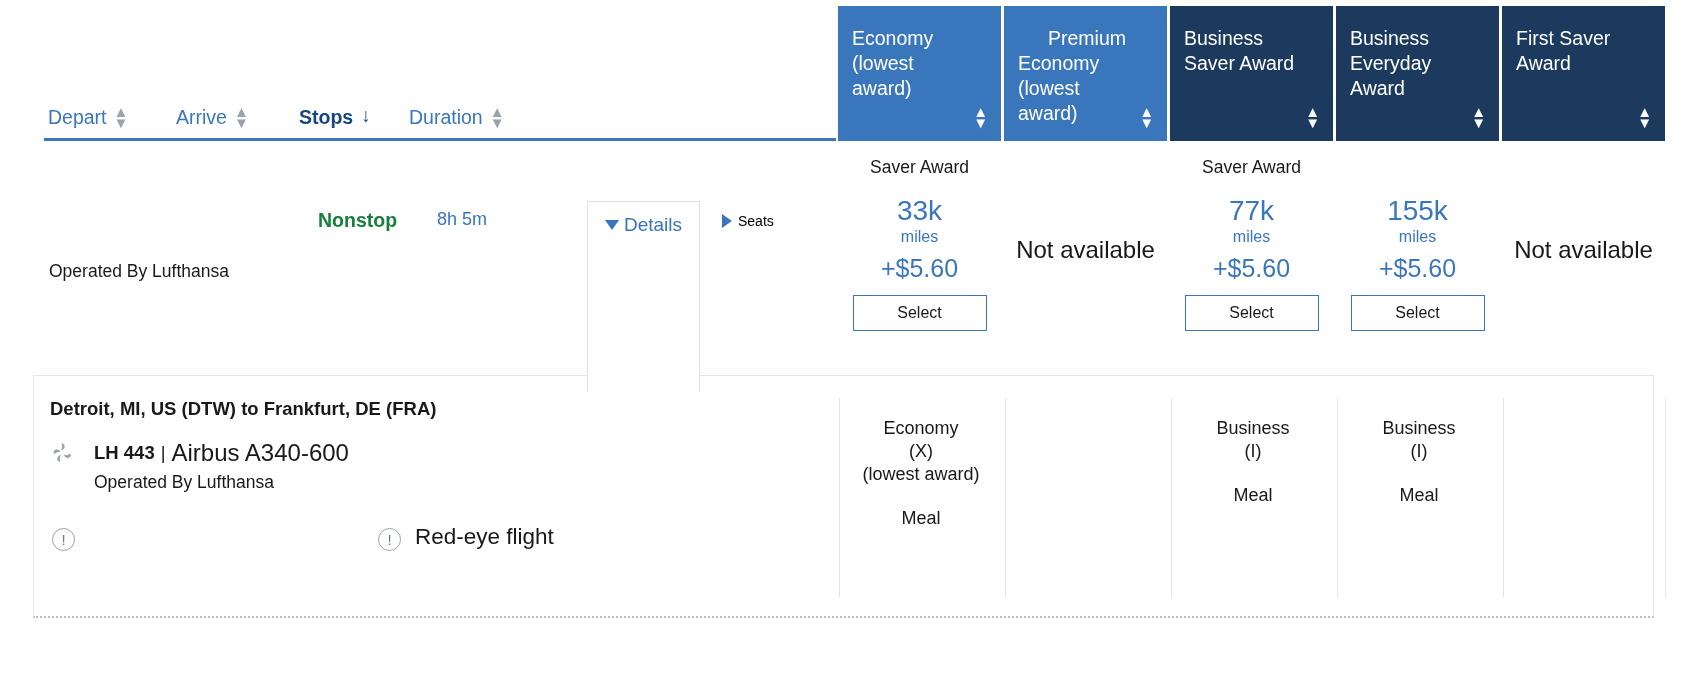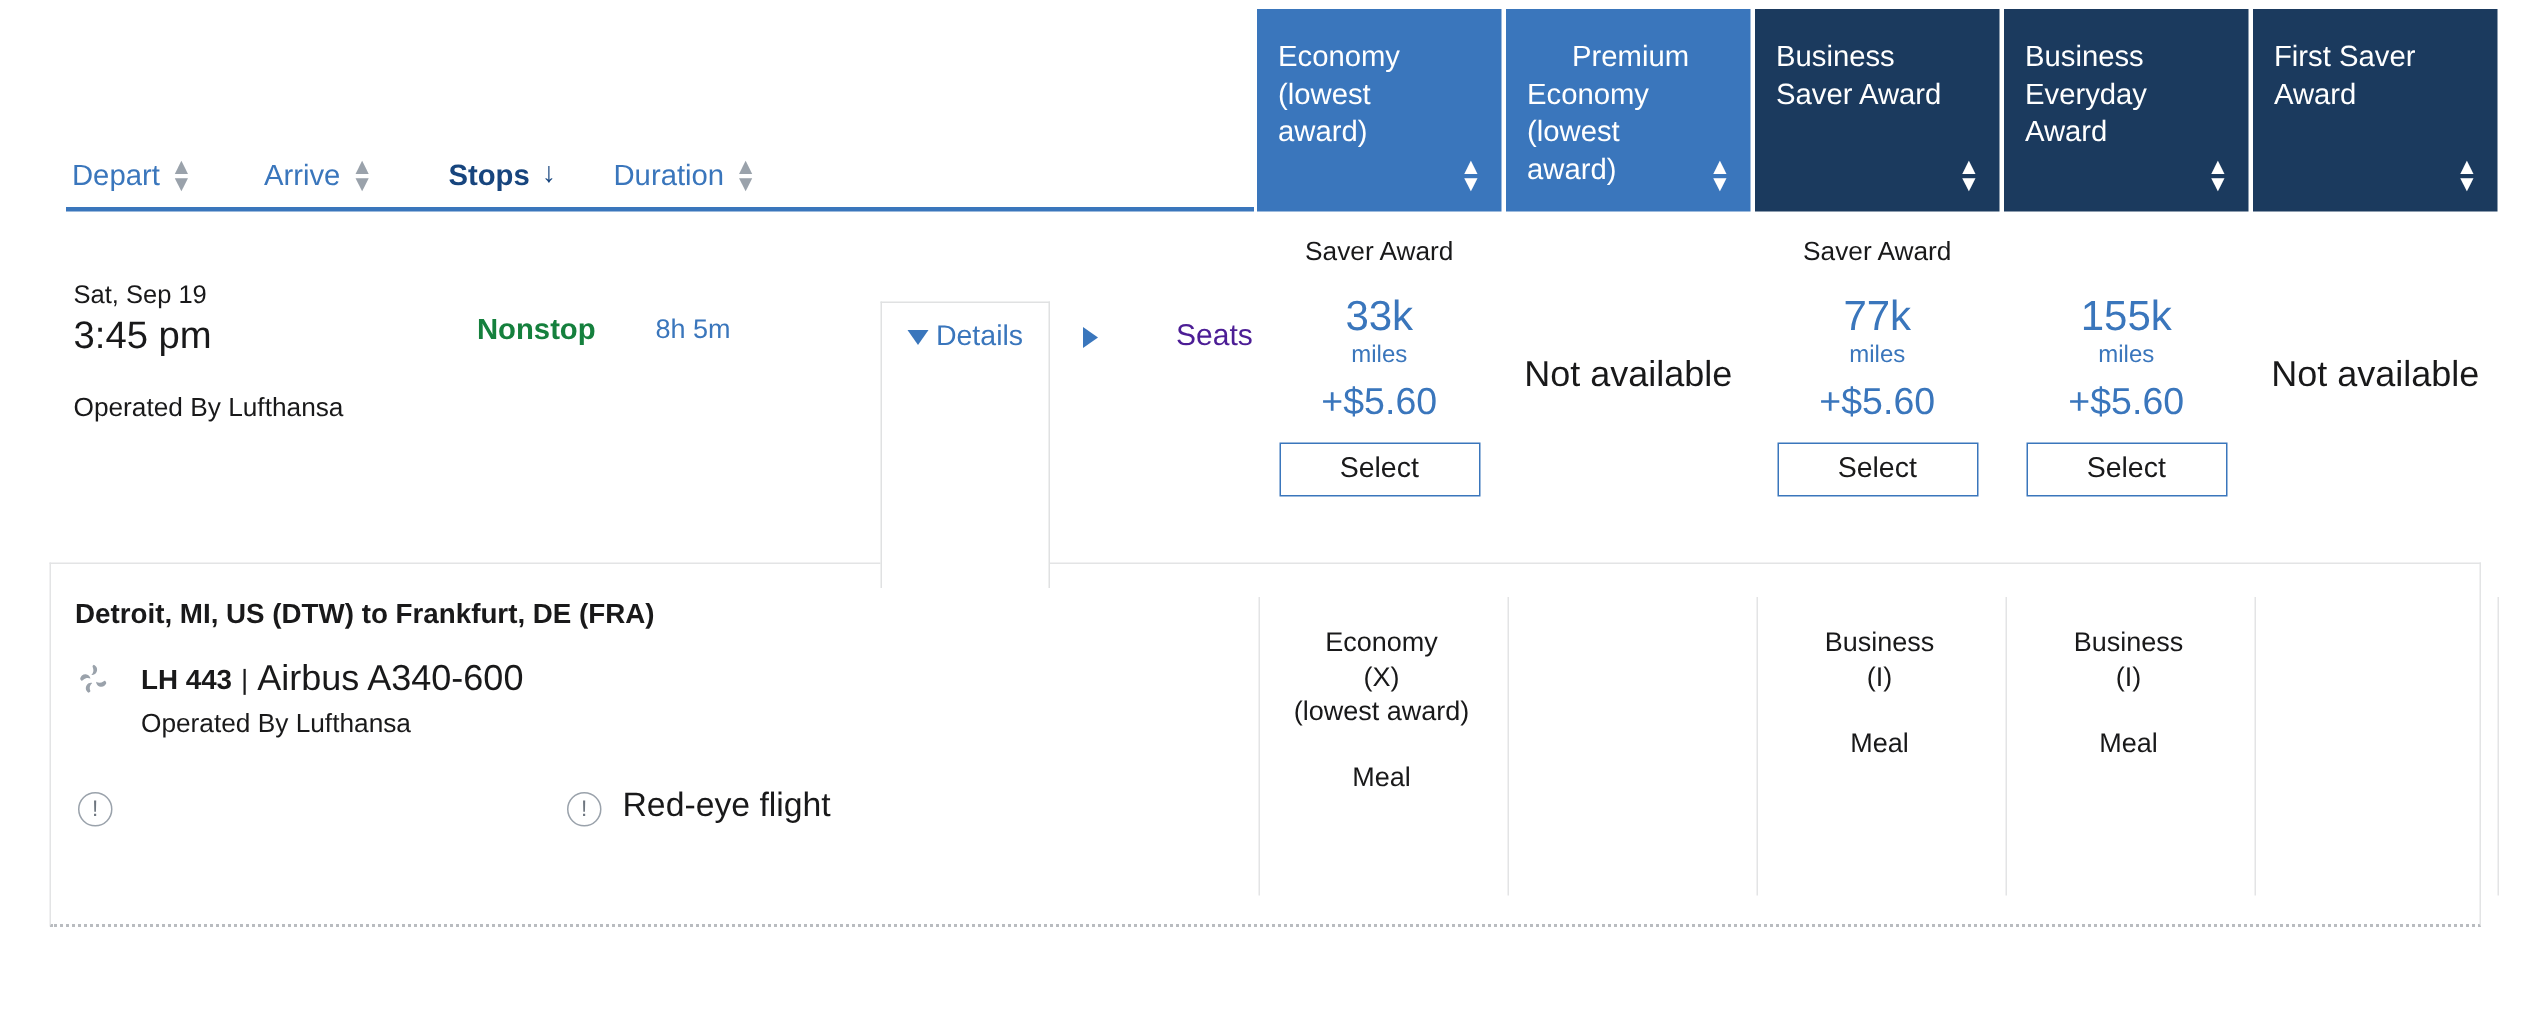--- a/index.html
+++ b/index.html
@@ -93,21 +93,21 @@
   }
   .tri-down {
     width: 0; height: 0; margin-right: 5px;
     border-left: 7.5px solid transparent;
     border-right: 7.5px solid transparent;
     border-top: 10px solid #3a76bc;
   }
   .seats-btn {
     position: absolute; left: 722px; top: 72px;
     display: flex; align-items: center;
-    color: #4c1d95; font-size: 20px; cursor: pointer; gap: 46px;
+    color: #000000; font-size: 14px; cursor: pointer;
   }
   .tri-right {
     width: 0; height: 0; margin-right: 6px;
     border-top: 7.5px solid transparent;
     border-bottom: 7.5px solid transparent;
     border-left: 10px solid #3a76bc;
   }
 
   .fare-cell {
     position: absolute; top: 0; height: 263px;
@@ -120,21 +120,21 @@
   }
   .fc-miles-lab { font-size: 16px; color: #3a76bc; line-height: 19px; }
   .fc-cash {
     font-size: 25px; color: #3a76bc; line-height: 30px; margin-top: 7px;
   }
   .select-btn {
     margin-top: 12px;
     width: 134px; height: 36px;
     border: 1.5px solid #3a76bc;
     background: #ffffff;
-    color: #19191a; font-size: 19px;
+    color: #19191a; font-size: 16px;
     font-family: "Liberation Sans", sans-serif;
     cursor: pointer;
     display: flex; align-items: center; justify-content: center;
   }
   .fc-notavail {
     font-size: 24px; color: #19191a;
     position: absolute; top: 95px; left: 0; right: 0; text-align: center;
   }
 
   
@@ -273,24 +273,20 @@
       <span class="hcaret">
           <b>▲</b>
           <b>▼</b>
         </span>
     </div>
 
   </div>
 
   <div class="flight-row">
 
-    <div class="fr-col-depart">
-      <div class="fr-date">Sat, Sep 19</div>
-      <div class="fr-time">3:45 pm</div>
-    </div>
 
 
     <div class="fr-col-stops">
       <span class="fr-stops">Nonstop</span>
     </div>
 
     <div class="fr-col-dur">
       <span class="fr-dur">8h 5m</span>
     </div>
 

